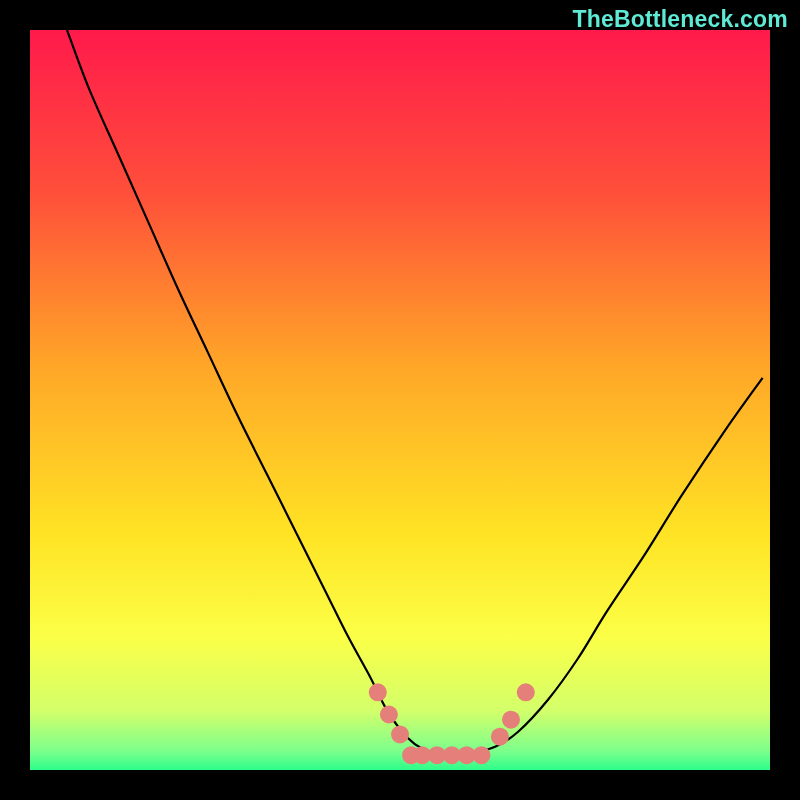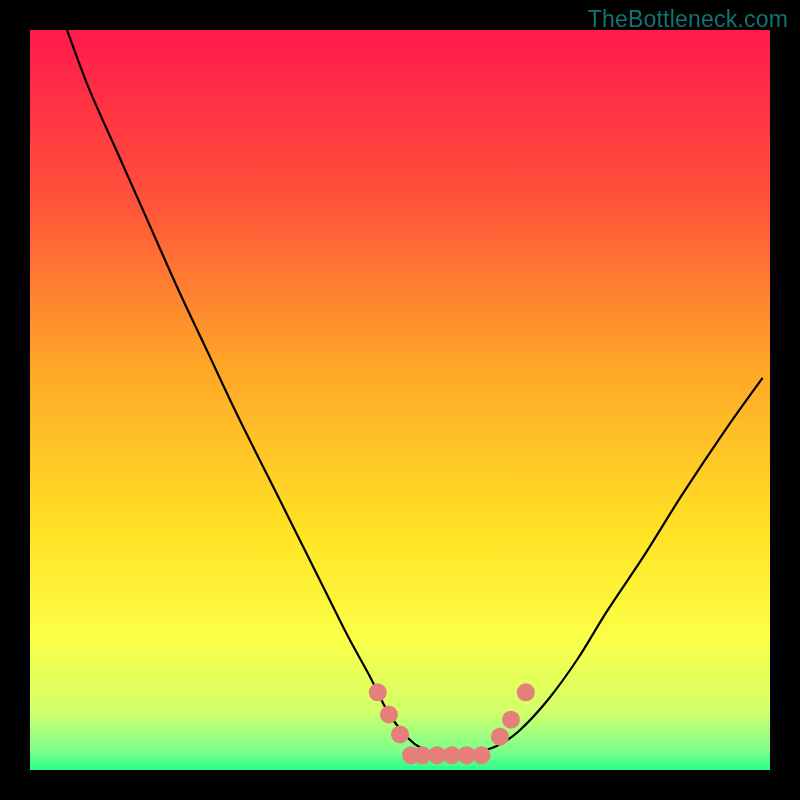--- a/index.html
+++ b/index.html
@@ -23,23 +23,23 @@
     position: absolute;
     left: 0;
     top: 0;
     width: 740px;
     height: 740px;
   }
   .watermark {
     position: absolute;
     top: 6px;
     right: 12px;
-    color: #0f766e;
+    color: #5eead4;
     font-size: 23px;
-    font-weight: 400;
+    font-weight: 700;
     letter-spacing: 0.2px;
   }
 </style>
 </head>
 <body>
 
 <div class="watermark">TheBottleneck.com</div>
 
 <div class="frame">
   <svg class="plot" viewBox="0 0 740 740" preserveAspectRatio="none">

